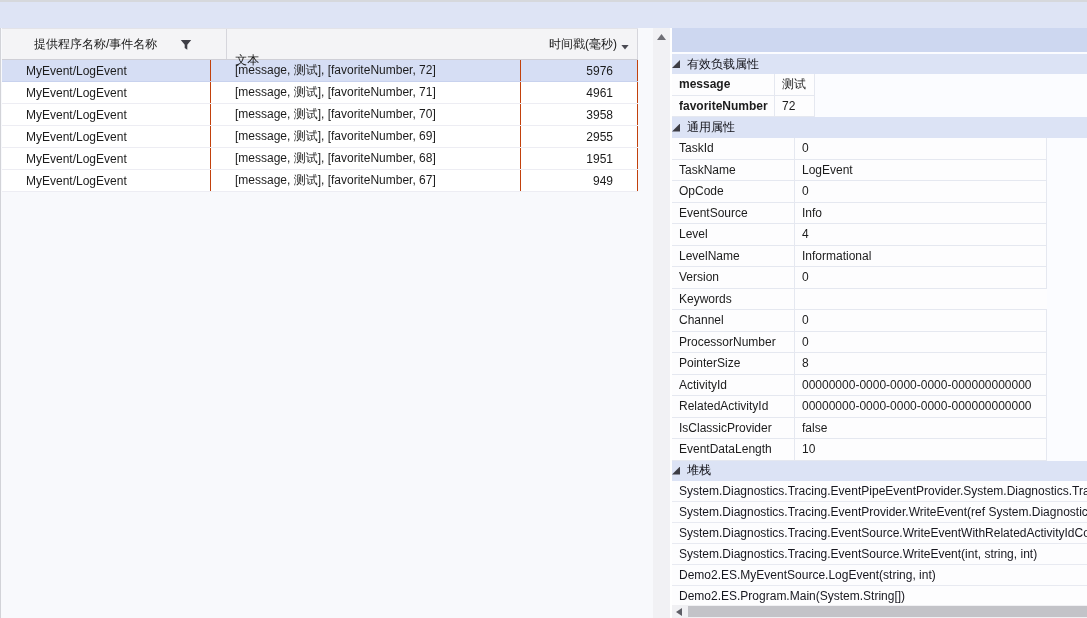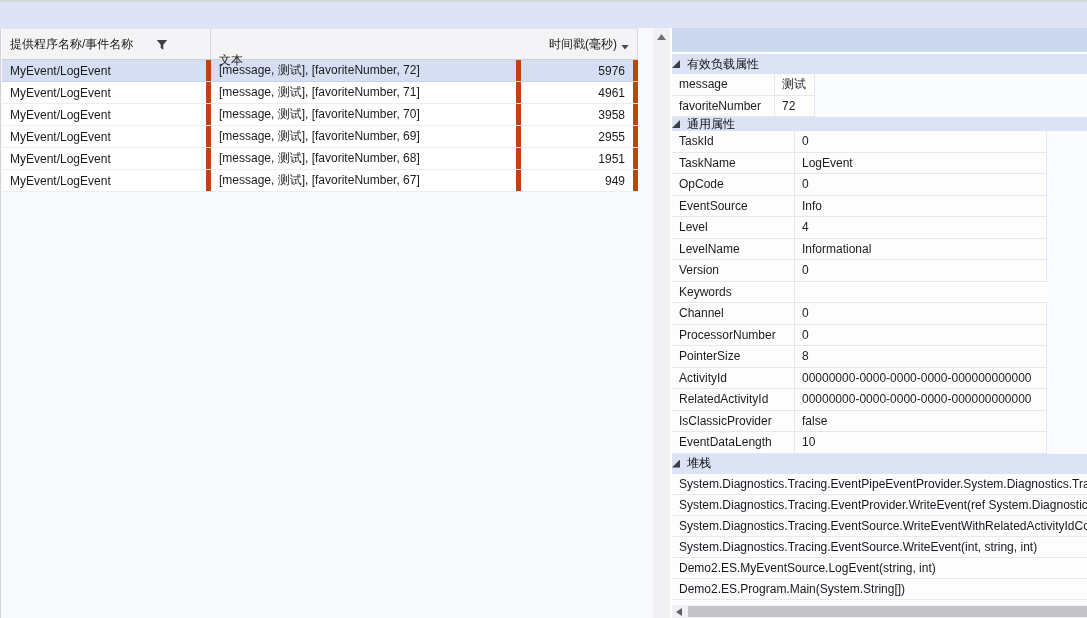--- a/index.html
+++ b/index.html
@@ -10,58 +10,58 @@
   
   .top-edge { position:absolute; left:0; top:0; width:1087px; height:2px; background:#d6d8dc; }
   .top-band { position:absolute; left:0; top:2px; width:1087px; height:26px; background:#dee4f5; }
 
   
   .left-region { position:absolute; left:0; top:28px; width:653px; height:590px;
                  background:#f8f9fc; border-left:1px solid #d2d3d8; }
 
   .events-table { position:absolute; left:1px; top:0; width:636px; background:#fff; }
   .thead { display:flex; height:32px; background:#f4f4f6; border-bottom:1px solid #cfcfd6;
-           border-top:1px solid #e3e3e8; }
+           border-top:1px solid #e3e3e8;padding-left:24px; }
   .th { position:relative; display:flex; align-items:center; padding:0 8px;
         border-right:1px solid #d6d6dc; color:#1a1a1a; }
   .th.c1 { width:209px; }
   .th.c2 { width:310px;margin-top:31px; }
   .th.c3 { width:117px; justify-content:flex-end; }
   .funnel { position:absolute; left:154px; top:10px; }
   .sort-desc { width:8px; height:5px; background:#4a4a52; margin-left:4px; margin-top:6px;
                clip-path:polygon(0 0,100% 0,50% 100%); }
 
   .trow { display:flex; height:22px; background:#ffffff; border-bottom:1px solid #ededf3; }
   .trow.selected { background:#d6def4; border-bottom:1px solid #c8d2ee; }
-  .td { display:flex; align-items:center; padding:0 8px; border-right:5px solid #c2410c;
+  .td { display:flex; align-items:center; padding:0 24px; border-right:1px solid #c2410c;
         white-space:nowrap; overflow:hidden; }
   .td.c1 { width:209px; }
   .td.c2 { width:310px;text-align:center; }
   .td.c3 { width:117px; justify-content:flex-end; }
 
   
   .vscroll { position:absolute; left:653px; top:28px; width:17px; height:590px; background:#f1f1f4; }
   .arrow-up { width:9px; height:6px; background:#6f6f76; margin:6px auto 0;
               clip-path:polygon(50% 0,0 100%,100% 100%); }
 
   
   .details { position:absolute; left:672px; top:28px; width:415px; height:590px;
              background:#fbfcff; overflow:hidden; }
   .band { height:24px; background:#cdd7f0; }
   .gap2 { height:2px; }
   .sec { display:flex; align-items:center; height:20px; background:#dce3f5; padding-left:0;
          color:#101016; }
-  .sec.h21 { height:14px; }
+  .sec.h21 { height:21px; }
   .expander { width:8px; height:8px; background:#3d3d44; margin-right:7px;
               clip-path:polygon(100% 0,100% 100%,0 100%); }
 
   .prow { display:flex; height:21.5px; background:#fdfdfe; border-bottom:1px solid #e5e8f0; }
   .pcell { display:flex; align-items:center; padding-left:7px; white-space:nowrap; overflow:hidden;
            border-right:1px solid #e5e8f0; color:#1c1c1c; }
-  .payload .pcell.name { width:103px; }
+  .payload .pcell.name { width:103px;font-weight:bold; }
   .payload .pcell.val  { width:40px; }
   .payload .prow { width:143px; }
   .common .pcell.name { width:123px; }
   .common .pcell.val  { width:252px; }
   .common .prow { width:375px; }
 
   .srow { display:flex; align-items:center; height:21px; background:#fdfdfe;
           border-bottom:1px solid #e8eaf1; padding-left:7px; white-space:nowrap; overflow:hidden;
           color:#17171f; }
 

